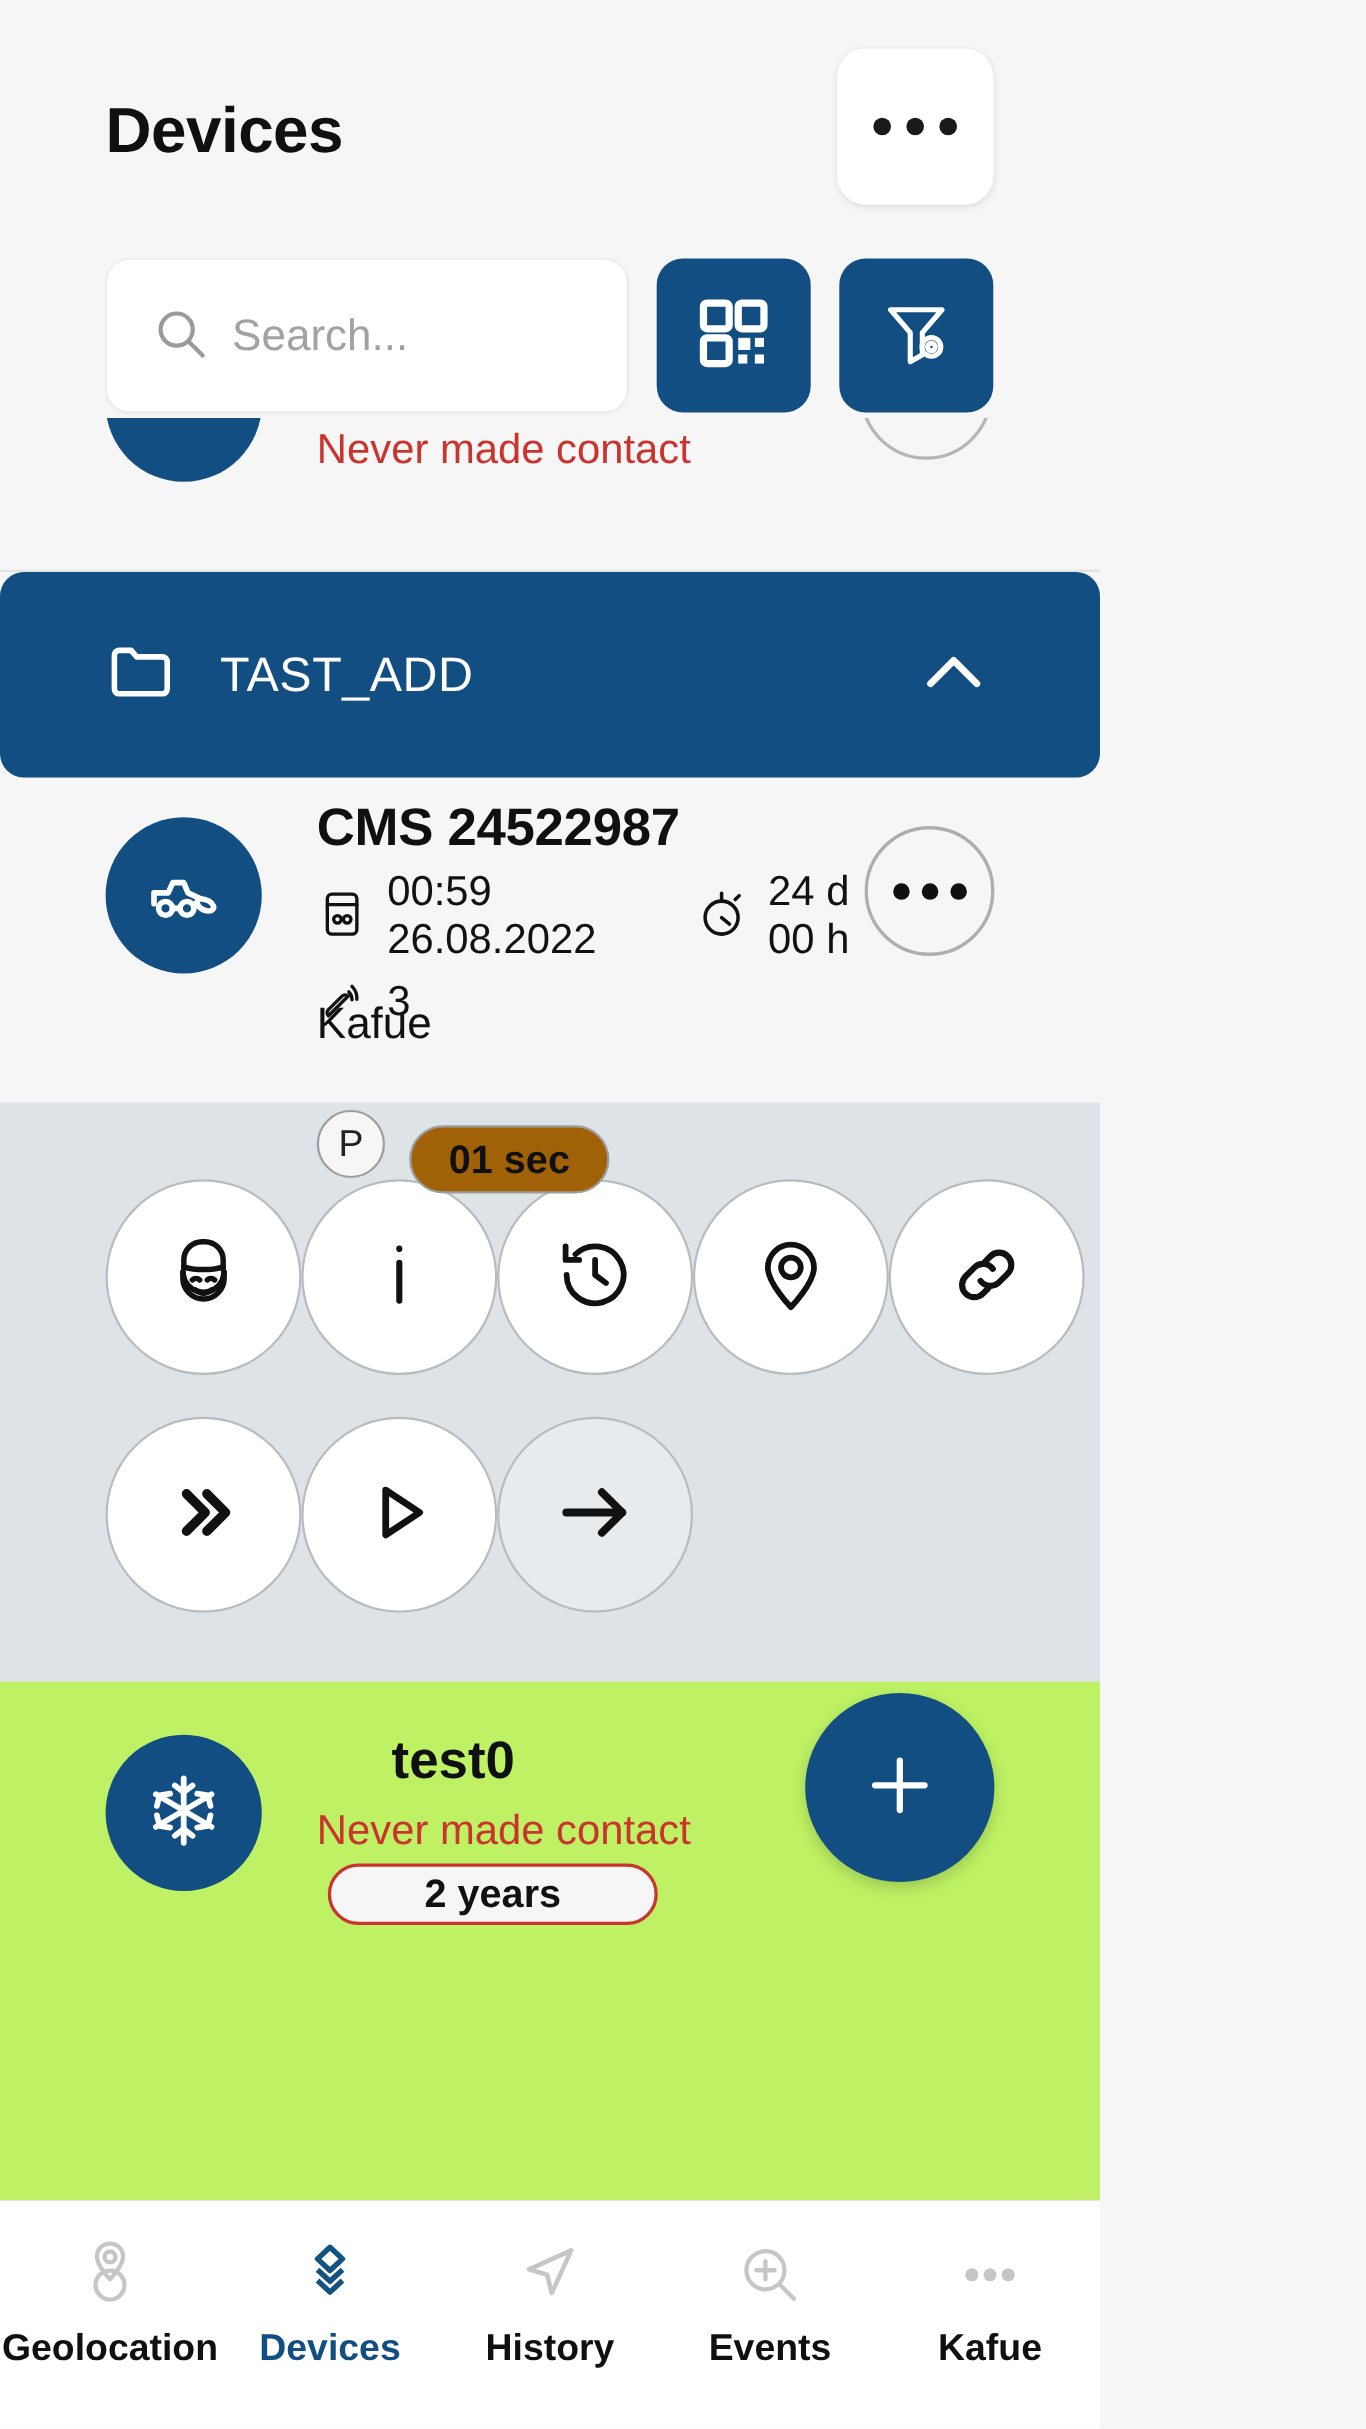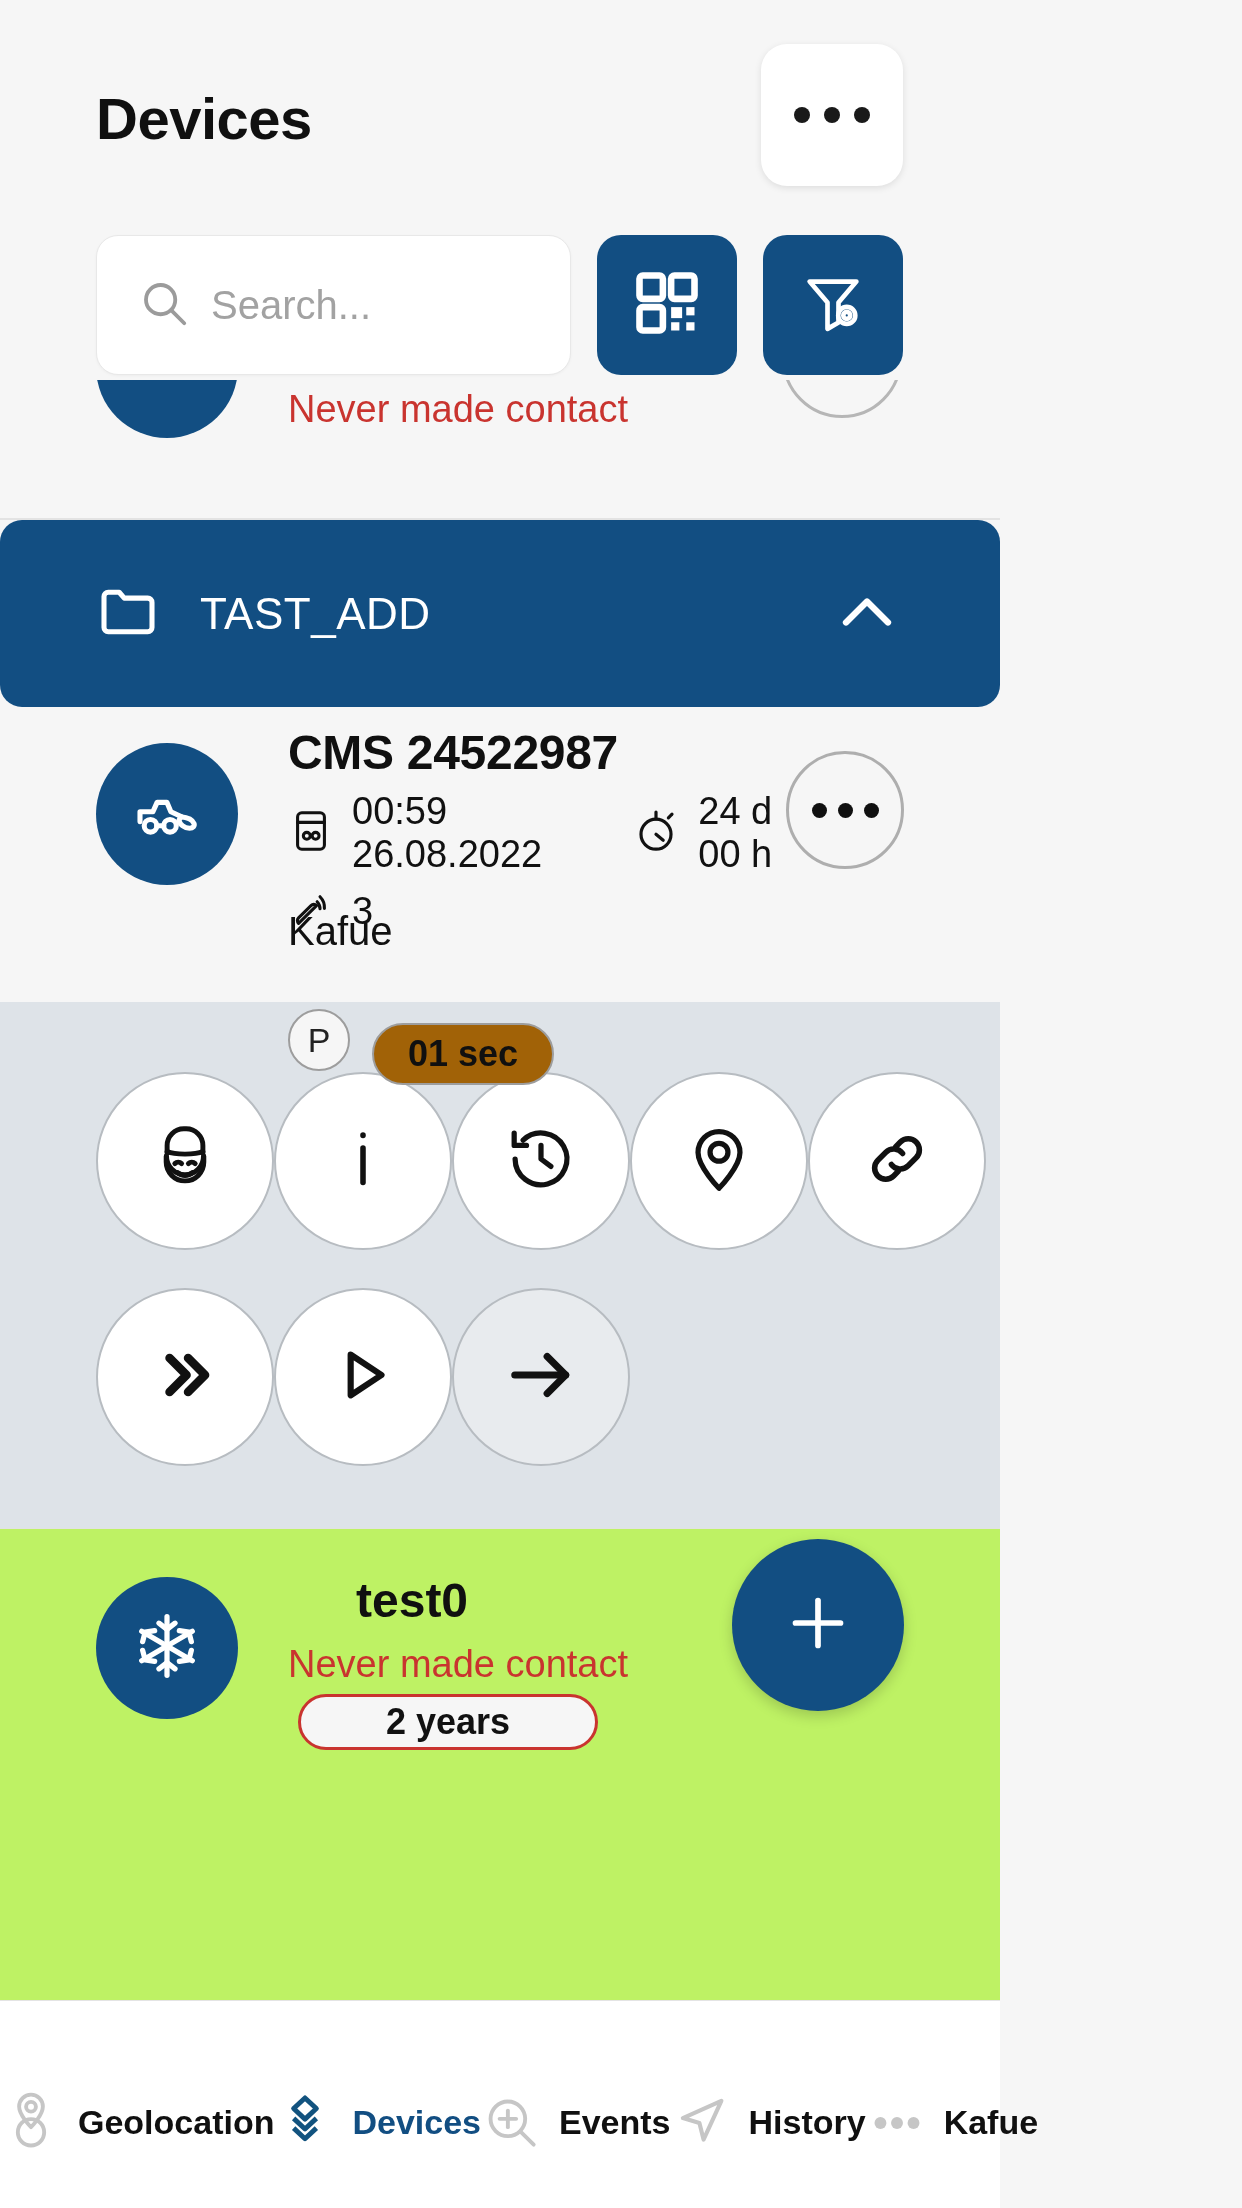--- a/index.html
+++ b/index.html
@@ -308,21 +308,21 @@
   .bottom-nav {
     flex: 0 0 208px;
     height: 208px;
     background: #ffffff;
     border-top: 1px solid #e4e4e4;
     display: flex;
   }
   .nav-item {
     flex: 1 1 0;
     display: flex;
-    flex-direction: row;
+    flex-direction: column;
     align-items: center;
     justify-content: flex-start;
     padding-top: 36px;
     gap: 16px;
   }
   .nav-icon { height: 62px; display: flex; align-items: center; justify-content: center; }
   .nav-label { font-size: 34px; font-weight: bold; color: #101010; }
   .nav-item.active .nav-label { color: #124E82; }
 </style>
 </head>
@@ -598,37 +598,37 @@
           <polygon points="12,2.3 16.4,6.4 12,10.5 7.6,6.4"></polygon>
           <polyline points="7.6,10.2 12,14.3 16.4,10.2"></polyline>
           <polyline points="7.6,14 12,18.1 16.4,14"></polyline>
         </svg>
       </div>
       <div class="nav-label">Devices</div>
     </div>
 
     <div class="nav-item">
       <div class="nav-icon">
+        <svg width="62" height="62" viewBox="0 0 24 24" fill="none" stroke="#c6c6c6" stroke-width="1.6" stroke-linejoin="round">
+          <path d="M19.5 3.4L4.6 10.1l6.4 1.9 1.6 6.4z"></path>
+        </svg>
+      </div>
+      <div class="nav-label">History</div>
+    </div>
+
+    <div class="nav-item">
+      <div class="nav-icon">
         <svg width="62" height="62" viewBox="0 0 24 24" fill="none" stroke="#c6c6c6" stroke-width="1.5" stroke-linecap="round">
           <circle cx="10.4" cy="10.4" r="6.7"></circle>
           <line x1="10.4" y1="7.2" x2="10.4" y2="13.6"></line>
           <line x1="7.2" y1="10.4" x2="13.6" y2="10.4"></line>
           <line x1="15.2" y1="15.2" x2="20.4" y2="20.4"></line>
         </svg>
       </div>
       <div class="nav-label">Events</div>
-    </div>
-
-    <div class="nav-item">
-      <div class="nav-icon">
-        <svg width="62" height="62" viewBox="0 0 24 24" fill="none" stroke="#c6c6c6" stroke-width="1.6" stroke-linejoin="round">
-          <path d="M19.5 3.4L4.6 10.1l6.4 1.9 1.6 6.4z"></path>
-        </svg>
-      </div>
-      <div class="nav-label">History</div>
     </div>
 
     <div class="nav-item">
       <div class="nav-icon">
         <svg width="62" height="62" viewBox="0 0 24 24" fill="#c6c6c6">
           <circle cx="5.6" cy="12" r="2.3"></circle>
           <circle cx="12" cy="12" r="2.3"></circle>
           <circle cx="18.4" cy="12" r="2.3"></circle>
         </svg>
       </div>

